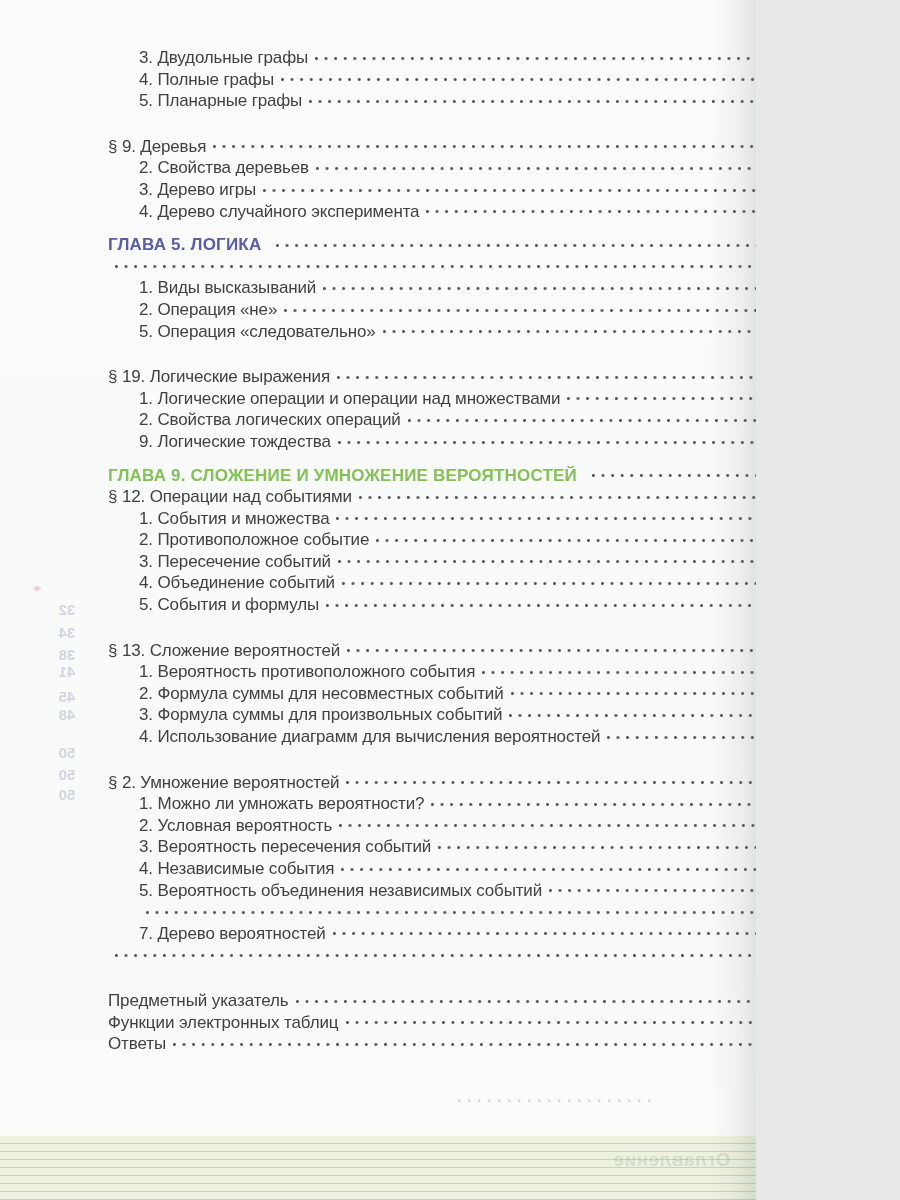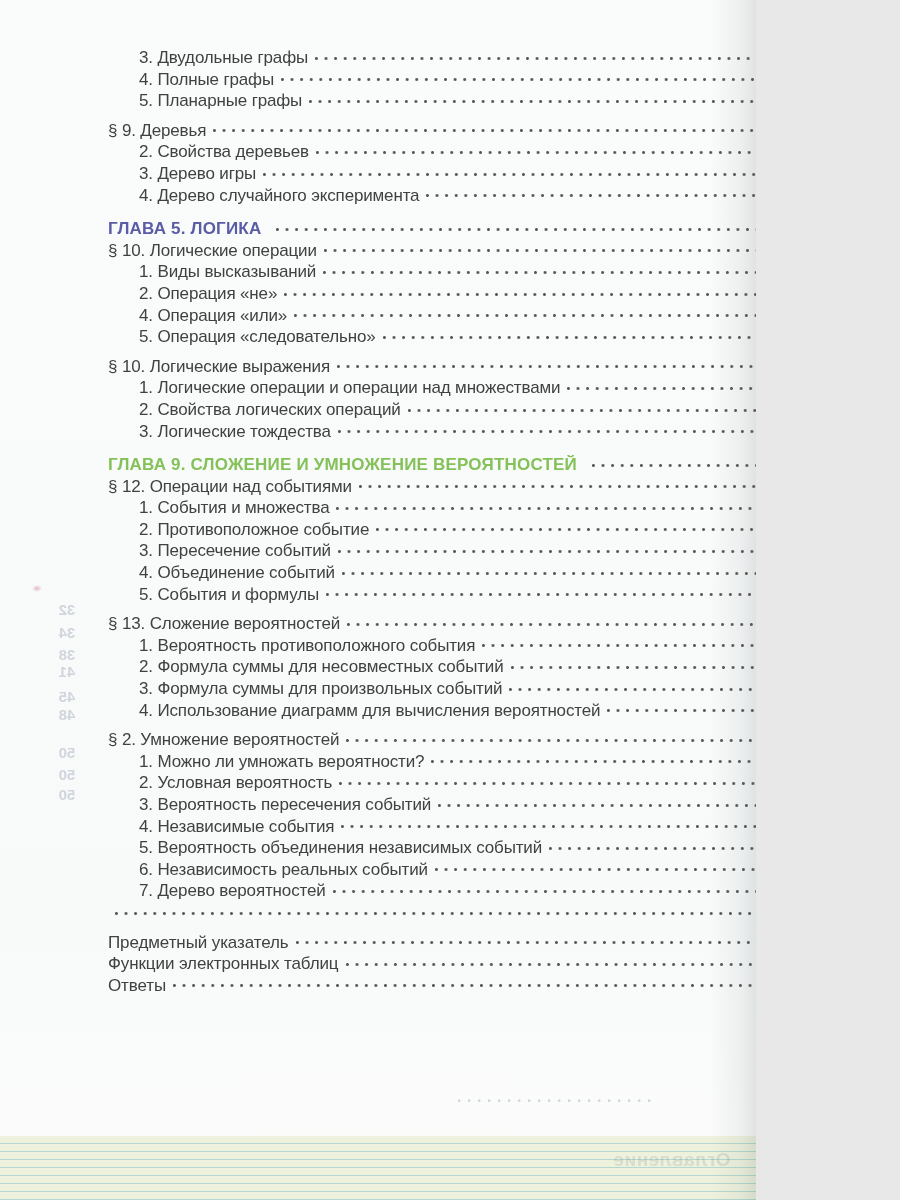--- a/index.html
+++ b/index.html
@@ -10,21 +10,21 @@
   }
 
   
   .toc { position:absolute; left:108px; top:47px; width:766px; color:#414141; }
   .row { display:flex; align-items:baseline; height:21.6px; line-height:21.6px; font-size:17px; }
   .row .lbl { white-space:nowrap; letter-spacing:-0.15px; }
   .lvl-sub { padding-left:31px; }
   .lvl-chapter-blue .lbl  { color:#5a5ca6; font-weight:700; letter-spacing:0.2px; }
   .lvl-chapter-green .lbl { color:#85c159; font-weight:700; letter-spacing:0.2px; }
   .lvl-caps .lbl, .lvl-index .lbl { letter-spacing:-0.1px; }
-  .gap-small { margin-top:8px; }
+  .gap-small { margin-top:24px; }
   .gap-large { margin-top:12px;gap:8px; }
   .leader { flex:1; position:relative; min-width:18px; }
   .leader::after {
     content:""; position:absolute; left:7px; right:8px; bottom:3px; height:3.4px;
     background-image:radial-gradient(circle at 1.4px 1.7px, rgba(72,72,72,0.92) 1.25px, rgba(72,72,72,0) 1.8px);
     background-size:9.6px 3.4px; background-repeat:repeat-x;
   }
   .pg { width:46px; text-align:right; white-space:nowrap; color:#454545; }
 
   
@@ -102,61 +102,55 @@
         <span class="lbl">4. Дерево случайного эксперимента</span>
         <span class="leader"></span>
         <span class="pg">83</span>
       </div>
       <div class="row lvl-chapter-blue gap-large">
         <span class="lbl">ГЛАВА 5. ЛОГИКА</span>
         <span class="leader"></span>
         <span class="pg">90</span>
       </div>
       <div class="row lvl-section">
-        <span class="lbl">§ 10. Логические операции</span>
         <span class="leader"></span>
         <span class="pg">90</span>
       </div>
       <div class="row lvl-sub">
         <span class="lbl">1. Виды высказываний</span>
         <span class="leader"></span>
         <span class="pg">90</span>
       </div>
       <div class="row lvl-sub">
         <span class="lbl">2. Операция «не»</span>
         <span class="leader"></span>
         <span class="pg">92</span>
       </div>
       <div class="row lvl-sub">
-        <span class="lbl">4. Операция «или»</span>
-        <span class="leader"></span>
-        <span class="pg">97</span>
-      </div>
-      <div class="row lvl-sub">
         <span class="lbl">5. Операция «следовательно»</span>
         <span class="leader"></span>
         <span class="pg">100</span>
       </div>
       <div class="row lvl-section gap-small">
-        <span class="lbl">§ 10. Логические выражения</span>
+        <span class="lbl">§ 19. Логические выражения</span>
         <span class="leader"></span>
         <span class="pg">103</span>
       </div>
       <div class="row lvl-sub">
         <span class="lbl">1. Логические операции и операции над множествами</span>
         <span class="leader"></span>
         <span class="pg">103</span>
       </div>
       <div class="row lvl-sub">
         <span class="lbl">2. Свойства логических операций</span>
         <span class="leader"></span>
         <span class="pg">104</span>
       </div>
       <div class="row lvl-sub">
-        <span class="lbl">3. Логические тождества</span>
+        <span class="lbl">9. Логические тождества</span>
         <span class="leader"></span>
         <span class="pg">106</span>
       </div>
       <div class="row lvl-chapter-green gap-large">
         <span class="lbl">ГЛАВА 9. СЛОЖЕНИЕ И УМНОЖЕНИЕ ВЕРОЯТНОСТЕЙ</span>
         <span class="leader"></span>
         <span class="pg">110</span>
       </div>
       <div class="row lvl-section">
         <span class="lbl">§ 12. Операции над событиями</span>
@@ -237,21 +231,20 @@
         <span class="lbl">4. Независимые события</span>
         <span class="leader"></span>
         <span class="pg">135</span>
       </div>
       <div class="row lvl-sub">
         <span class="lbl">5. Вероятность объединения независимых событий</span>
         <span class="leader"></span>
         <span class="pg">138</span>
       </div>
       <div class="row lvl-sub">
-        <span class="lbl">6. Независимость реальных событий</span>
         <span class="leader"></span>
         <span class="pg">140</span>
       </div>
       <div class="row lvl-sub">
         <span class="lbl">7. Дерево вероятностей</span>
         <span class="leader"></span>
         <span class="pg">141</span>
       </div>
       <div class="row lvl-caps">
         <span class="leader"></span>

